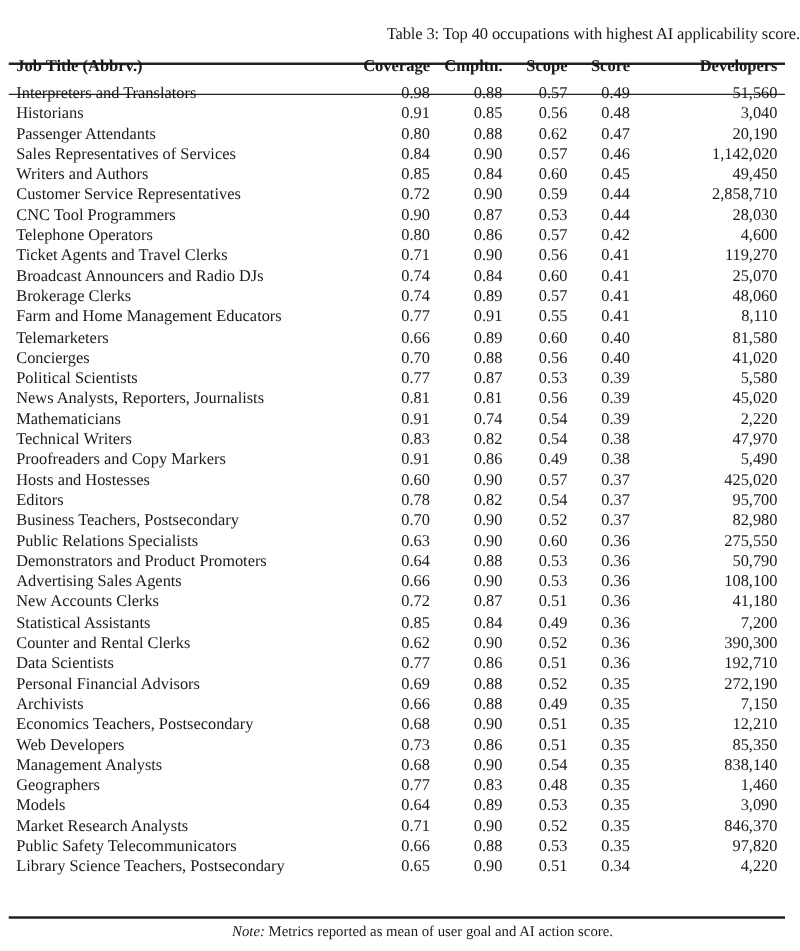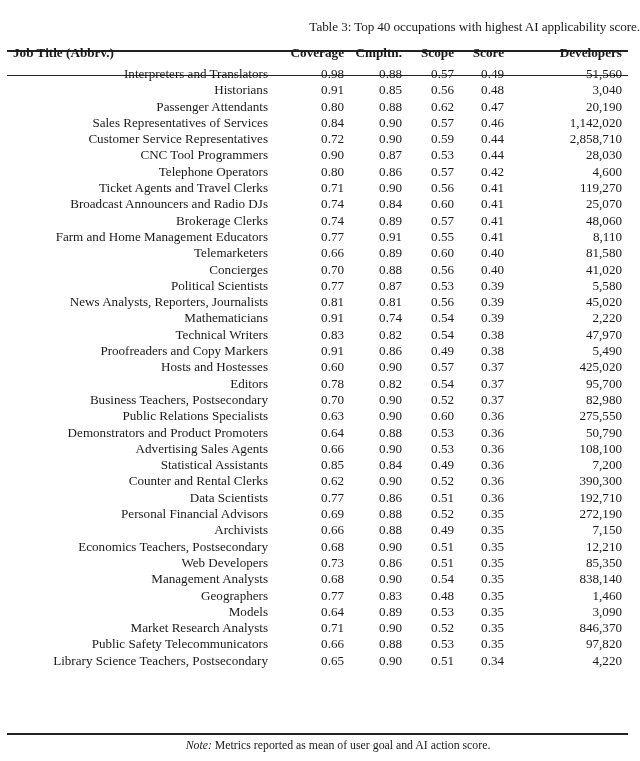--- a/index.html
+++ b/index.html
@@ -31,21 +31,21 @@
     vertical-align: middle;
   }
   table.tbl tbody td { height: 16.3px; line-height: 16.3px; }
   table.tbl tbody tr:first-child td { padding-top: 2px; }
   col.c-title { width: 261px; }
   col.c-cov   { width: 76px; }
   col.c-cmp   { width: 58px; }
   col.c-scp   { width: 52px; }
   col.c-scr   { width: 50px; }
   col.c-emp   { width: 124px; }
-  .l { text-align: right; padding-left: 6px !important; }
+  .l { text-align: left; padding-left: 6px !important; }
   .r { text-align: right; }
   .emp { padding-right: 6px !important; }
   th.h-title { padding-left: 6px !important; text-align: left; }
 
   .note {
     position: absolute; top: 738px; left: 18px; width: 640px;
     text-align: center; font-size: 11.8px;
     font-family: "Liberation Serif", "DejaVu Serif", serif;
   }
   .note em { font-style: italic; }
@@ -105,20 +105,28 @@
       </tr>
       <tr>
         <td class="l">Sales Representatives of Services</td>
         <td class="r">0.84</td>
         <td class="r">0.90</td>
         <td class="r">0.57</td>
         <td class="r">0.46</td>
         <td class="r emp">1,142,020</td>
       </tr>
       <tr>
+        <td class="l">Writers and Authors</td>
+        <td class="r">0.85</td>
+        <td class="r">0.84</td>
+        <td class="r">0.60</td>
+        <td class="r">0.45</td>
+        <td class="r emp">49,450</td>
+      </tr>
+      <tr>
         <td class="l">Customer Service Representatives</td>
         <td class="r">0.72</td>
         <td class="r">0.90</td>
         <td class="r">0.59</td>
         <td class="r">0.44</td>
         <td class="r emp">2,858,710</td>
       </tr>
       <tr>
         <td class="l">CNC Tool Programmers</td>
         <td class="r">0.90</td>
@@ -265,20 +273,28 @@
       </tr>
       <tr>
         <td class="l">Advertising Sales Agents</td>
         <td class="r">0.66</td>
         <td class="r">0.90</td>
         <td class="r">0.53</td>
         <td class="r">0.36</td>
         <td class="r emp">108,100</td>
       </tr>
       <tr>
+        <td class="l">New Accounts Clerks</td>
+        <td class="r">0.72</td>
+        <td class="r">0.87</td>
+        <td class="r">0.51</td>
+        <td class="r">0.36</td>
+        <td class="r emp">41,180</td>
+      </tr>
+      <tr>
         <td class="l">Statistical Assistants</td>
         <td class="r">0.85</td>
         <td class="r">0.84</td>
         <td class="r">0.49</td>
         <td class="r">0.36</td>
         <td class="r emp">7,200</td>
       </tr>
       <tr>
         <td class="l">Counter and Rental Clerks</td>
         <td class="r">0.62</td>

